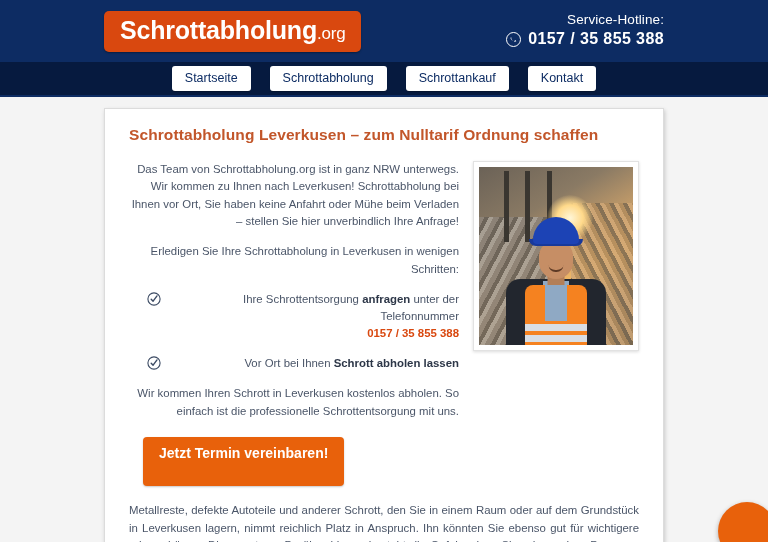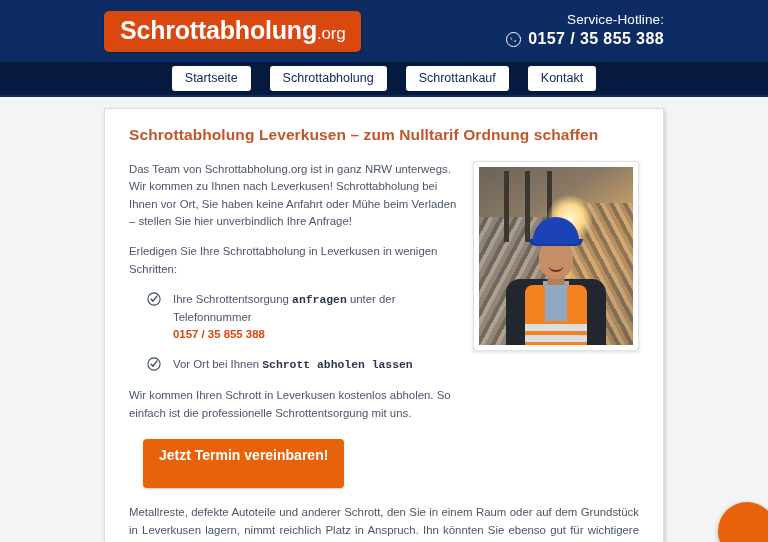--- a/index.html
+++ b/index.html
@@ -113,21 +113,21 @@
     font-size: 15.5px;
     font-weight: bold;
     letter-spacing: .1px;
     margin-bottom: 17px;
   }
 
   .intro-wrap {
     display: flex;
     gap: 14px;
   }
-  .intro-left { width: 330px; flex: 0 0 330px; }
+  .intro-left { width: 330px; flex: 0 0 330px; text-align: right; }
 
   p.body-text {
     color: #4a5568;
     font-size: 11.4px;
     line-height: 1.52;
     margin-bottom: 13px;
   }
 
   
   .photo-frame {
@@ -219,21 +219,21 @@
     padding-left: 26px;
     margin-bottom: 13px;
     color: #4a5568;
     font-size: 11.4px;
     line-height: 1.5;
   }
   ul.steps li .check {
     position: absolute; left: 0; top: 1px;
     width: 14px; height: 14px;
   }
-  ul.steps li b { color: #2d3748; font-weight: bold; font-family: Liberation Mono, monospace; }
+  ul.steps li b { color: #2d3748; font-weight: bold; }
   .phone-accent { color: #d9480f; font-weight: bold; }
 
   
   .cta-button {
     display: inline-block;
     background: #e8610b;
     color: #ffffff;
     font-size: 14px;
     font-weight: bold;
     padding: 8px 16px 25px 16px;

